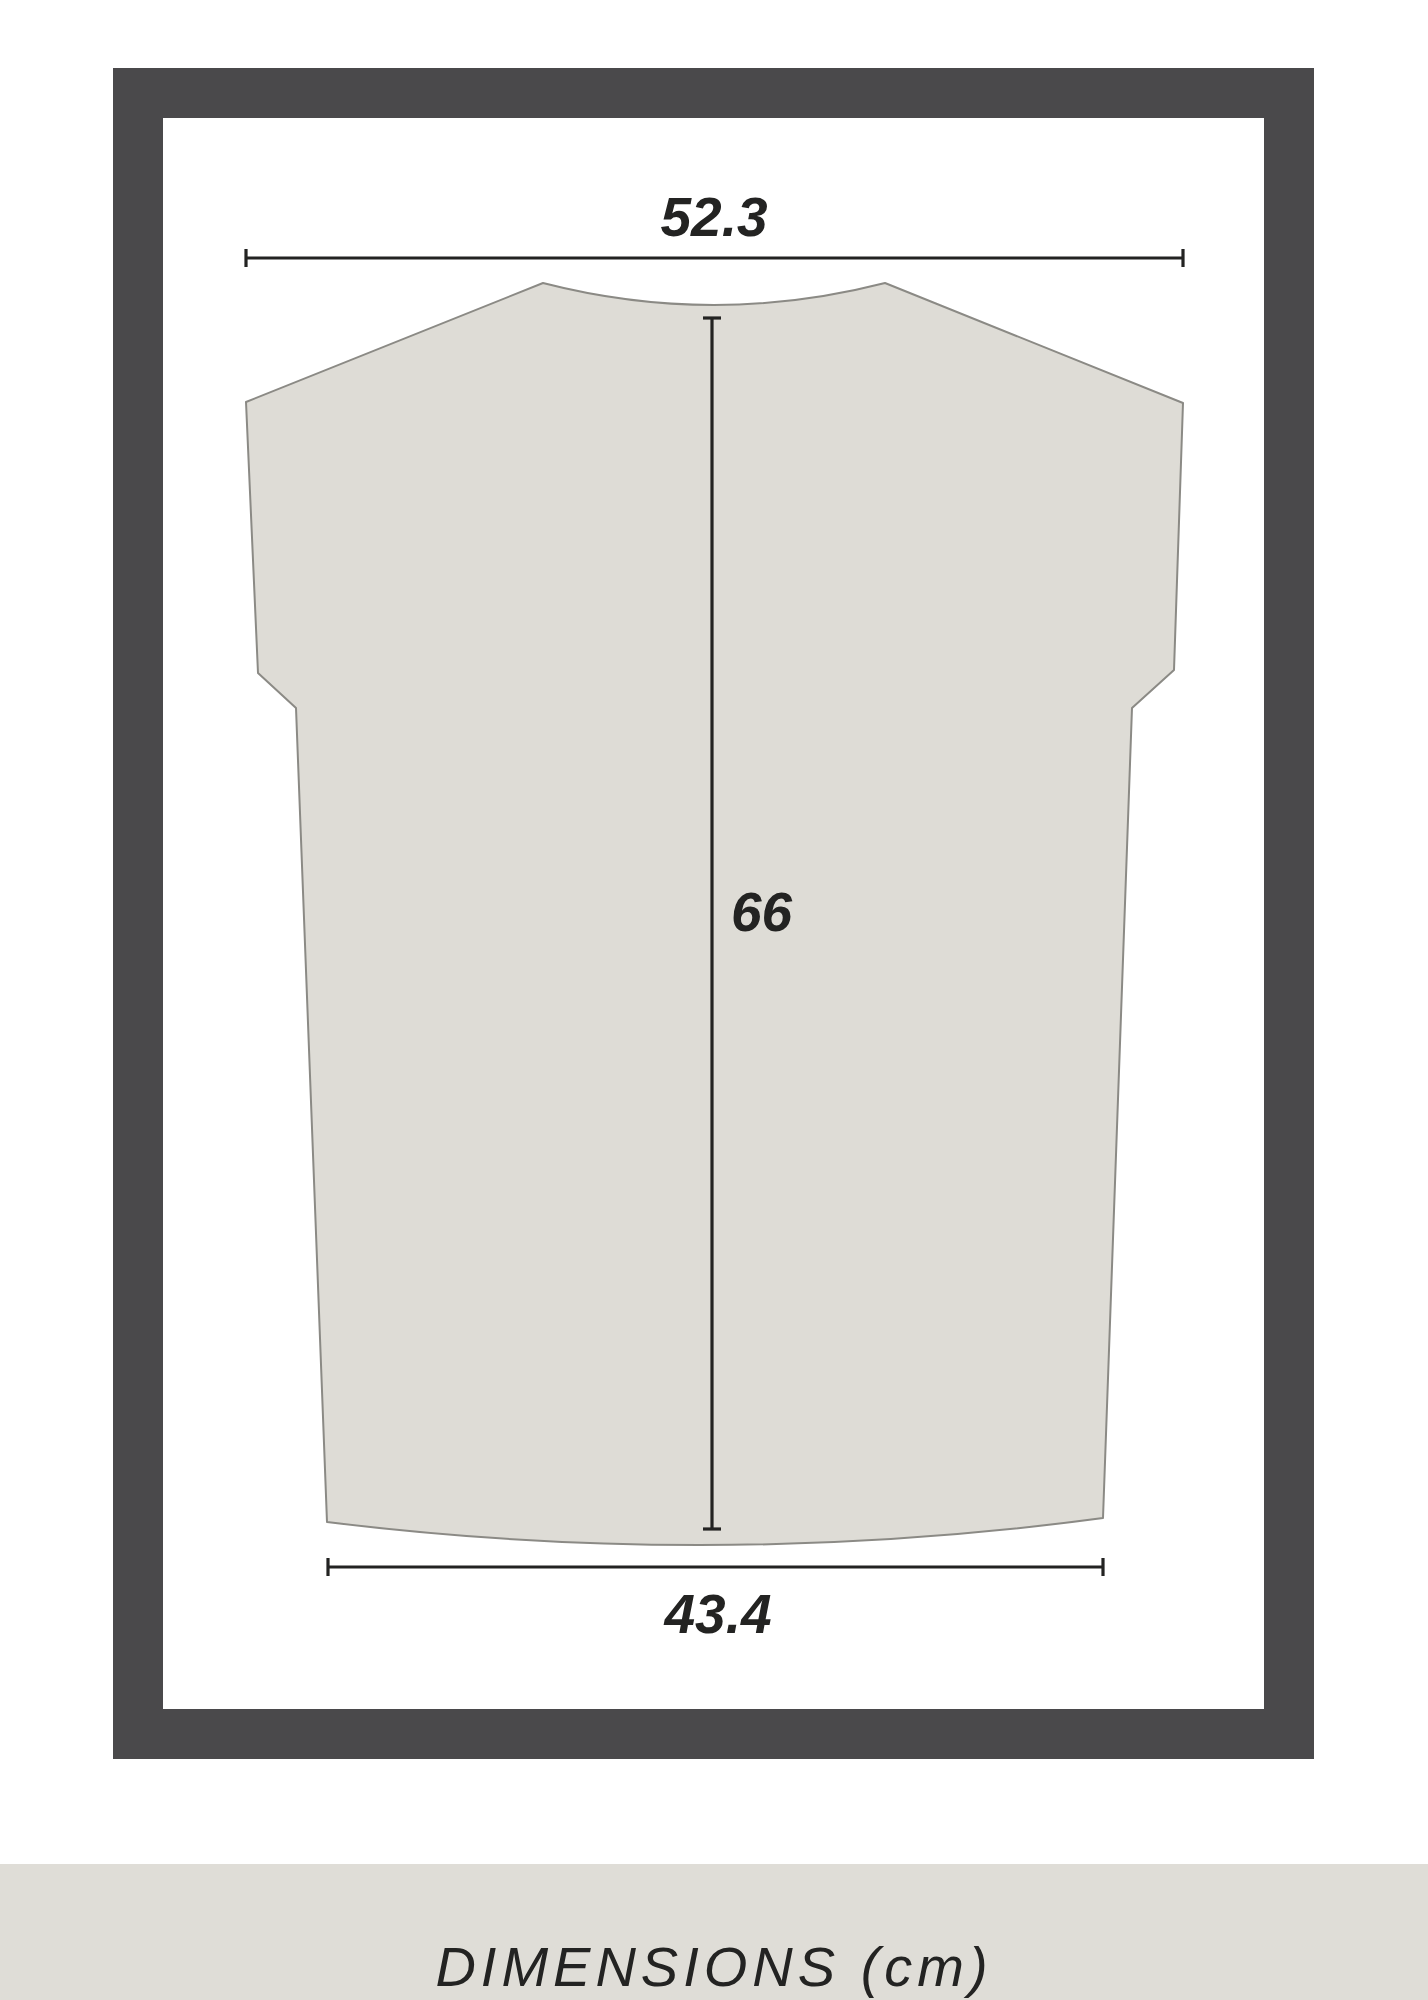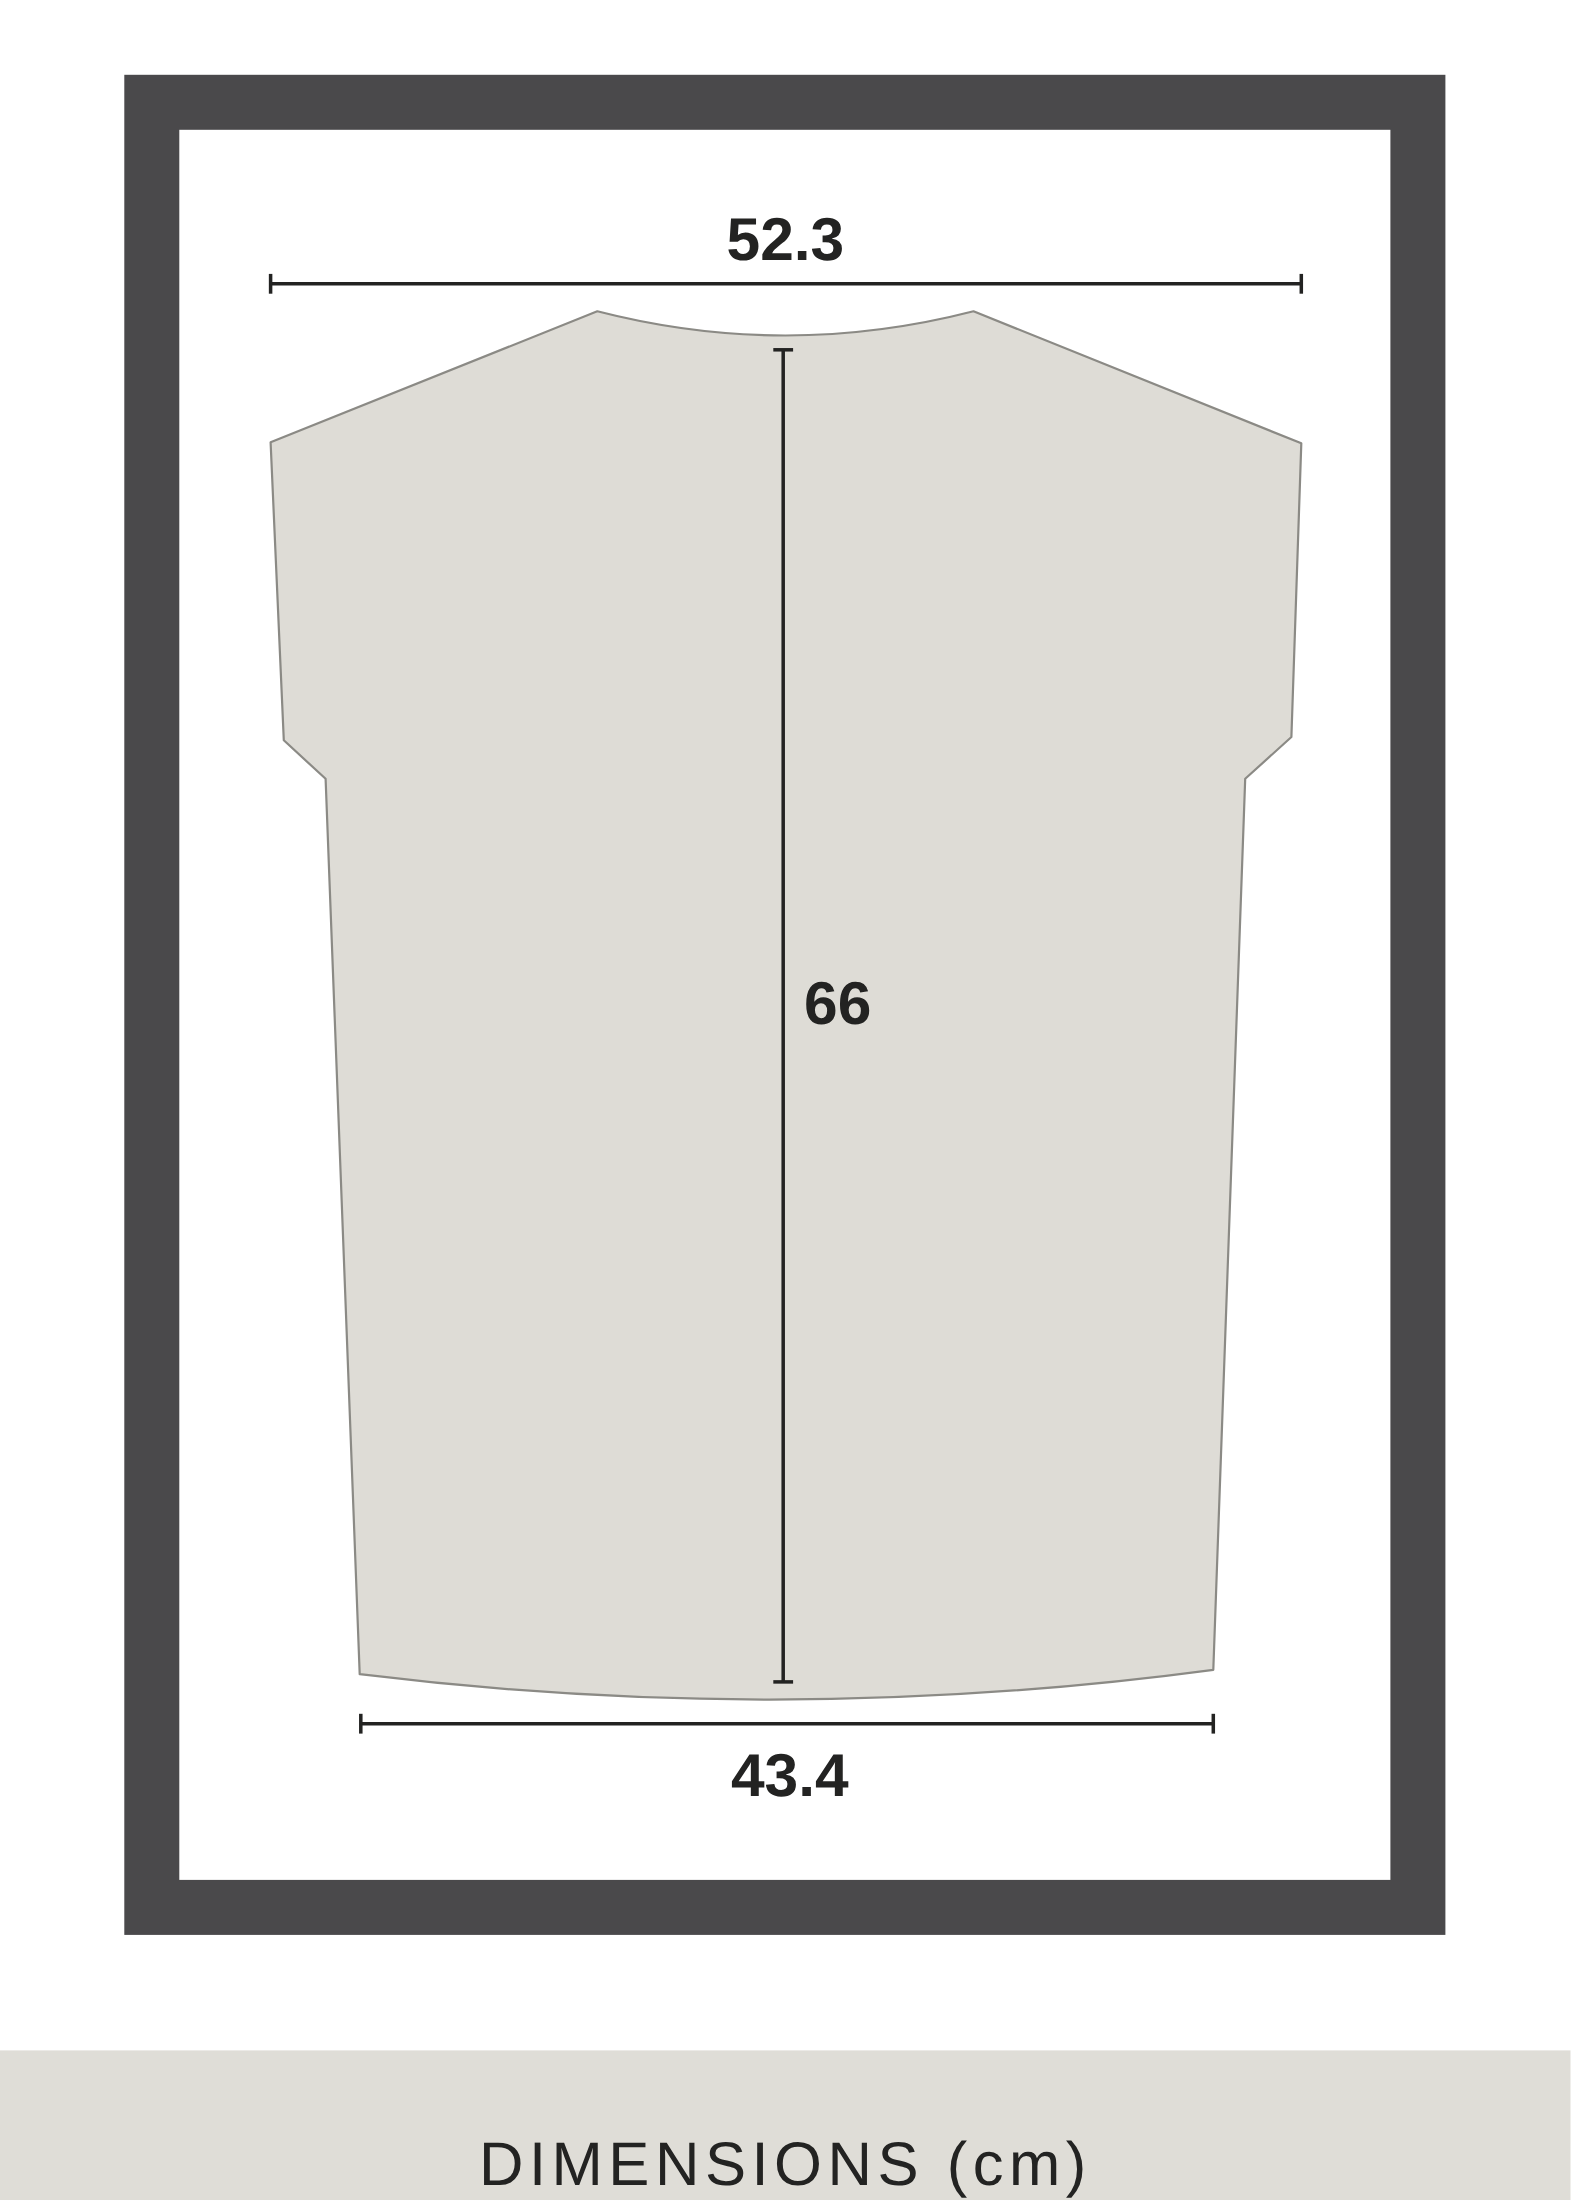--- a/index.html
+++ b/index.html
@@ -3,20 +3,21 @@
 <meta charset="utf-8">
 <style>
   html, body { margin: 0; padding: 0; background: #ffffff; }
   .page {
     position: relative;
     width: 1428px;
     height: 2000px;
     background: var(--page-bg, #ffffff);
     overflow: hidden;
     font-family: "Liberation Sans", sans-serif;
+    font-style: italic;
   }
   .frame {
     position: absolute;
     left: 113px;
     top: 68px;
     width: 1201px;
     height: 1691px;
     box-sizing: border-box;
     border: 50px solid var(--frame, #4a494b);
     background: transparent;

